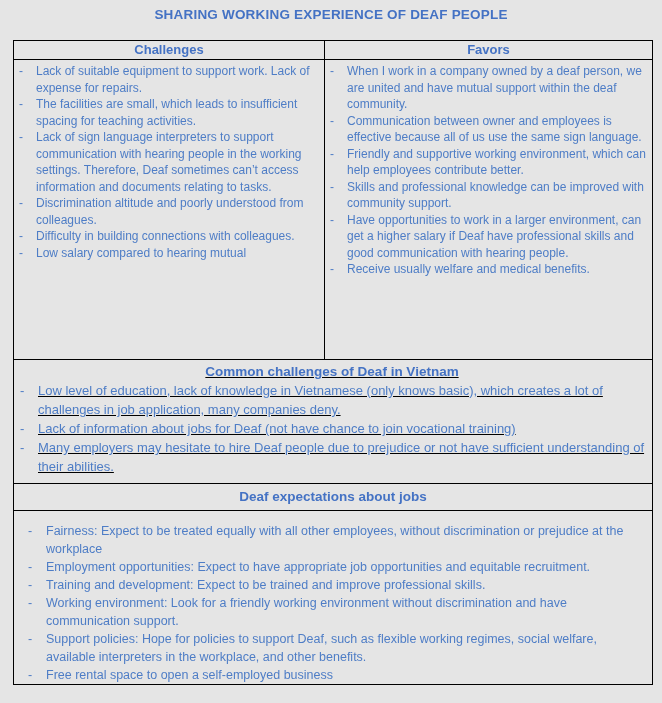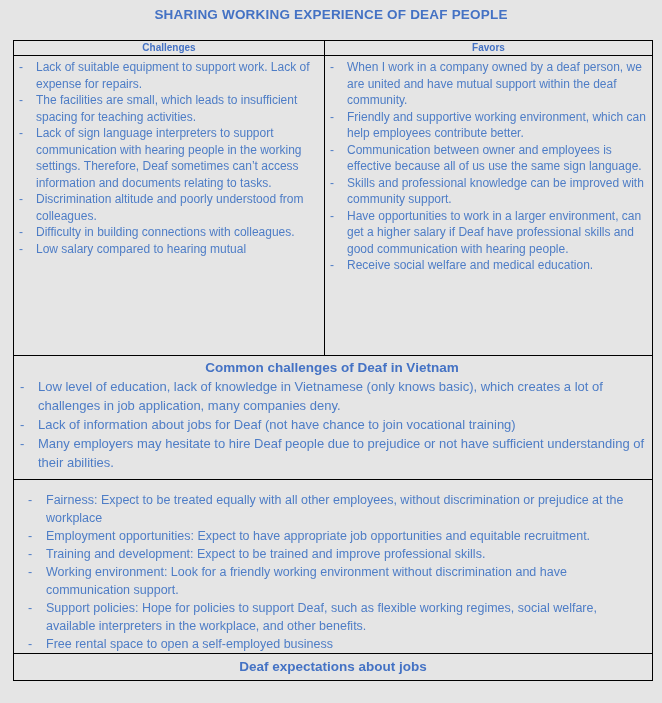--- a/index.html
+++ b/index.html
@@ -31,21 +31,21 @@
     border: 1.5px solid var(--color-border, #000000);
   }
   .row { box-sizing: border-box; }
   .row + .row { border-top: 1.5px solid var(--color-border, #000000); }
 
   
   .cmp-header { display: flex; }
   .cmp-header .hcell {
     box-sizing: border-box;
     text-align: center;
-    font-size: 10px;
+    font-size: 13px;
     font-weight: bold;
     color: var(--color-heading, #4472C4);
     padding: 1px 0 2px 0;
   }
   .col-left  { width: 311px; border-right: 1.5px solid var(--color-border, #000000); }
   .col-right { flex: 1; }
 
   .cmp-body { display: flex; min-height: 300px; }
   .cmp-body .bcell {
     box-sizing: border-box;
@@ -59,21 +59,21 @@
     color: var(--color-body, #4E7DC6);
   }
   ul.dash-list li { position: relative; }
   ul.dash-list li::before { content: "-"; position: absolute; left: 0; }
 
   .cmp-body ul.dash-list { font-size: 12px; line-height: 16.5px; }
   .cmp-body ul.dash-list li { padding-left: 20px; }
   .cmp-body ul.dash-list li::before { left: 3px; }
 
   
-  .section-common { padding: 3px 4px 7px 2px; }
+  .section-common { padding: 3px 4px 7px 2px; text-decoration: underline; }
   .section-title {
     margin: 1px 0 2px 0;
     text-align: center;
     font-size: 13.5px;
     font-weight: bold;
     color: var(--color-heading, #4472C4);
   }
   .section-common ul.dash-list {
     font-size: 13px;
     line-height: 19px;
@@ -115,47 +115,47 @@
             <li>The facilities are small, which leads to insufficient spacing for teaching activities.</li>
             <li>Lack of sign language interpreters to support communication with hearing people in the working settings. Therefore, Deaf sometimes can’t access information and documents relating to tasks.</li>
             <li>Discrimination altitude and poorly understood from colleagues.</li>
             <li>Difficulty in building connections with colleagues.</li>
             <li>Low salary compared to hearing mutual</li>
           </ul>
       </div>
       <div class="bcell col-right">
         <ul class="dash-list">
             <li>When I work in a company owned by a deaf person, we are united and have mutual support within the deaf community.</li>
+            <li>Communication between owner and employees is effective because all of us use the same sign language.</li>
             <li>Friendly and supportive working environment, which can help employees contribute better.</li>
-            <li>Communication between owner and employees is effective because all of us use the same sign language.</li>
             <li>Skills and professional knowledge can be improved with community support.</li>
             <li>Have opportunities to work in a larger environment, can get a higher salary if Deaf have professional skills and good communication with hearing people.</li>
-            <li>Receive social welfare and medical education.</li>
+            <li>Receive usually welfare and medical benefits.</li>
           </ul>
       </div>
     </div>
 
     <div class="row section-common">
       <h2 class="section-title">Common challenges of Deaf in Vietnam</h2>
       <ul class="dash-list">
           <li>Low level of education, lack of knowledge in Vietnamese (only knows basic), which creates a lot of challenges in job application, many companies deny.</li>
           <li>Lack of information about jobs for Deaf (not have chance to join vocational training)</li>
           <li>Many employers may hesitate to hire Deaf people due to prejudice or not have sufficient understanding of their abilities.</li>
         </ul>
     </div>
 
+    <div class="row section-exp-header">
+      <h2 class="section-title">Deaf expectations about jobs</h2>
+    </div>
+
     <div class="row section-exp-body">
       <ul class="dash-list">
           <li>Fairness: Expect to be treated equally with all other employees, without discrimination or prejudice at the workplace</li>
           <li>Employment opportunities: Expect to have appropriate job opportunities and equitable recruitment.</li>
           <li>Training and development: Expect to be trained and improve professional skills.</li>
           <li>Working environment: Look for a friendly working environment without discrimination and have communication support.</li>
           <li>Support policies: Hope for policies to support Deaf, such as flexible working regimes, social welfare, available interpreters in the workplace, and other benefits.</li>
           <li>Free rental space to open a self-employed business</li>
         </ul>
     </div>
 
-    <div class="row section-exp-header">
-      <h2 class="section-title">Deaf expectations about jobs</h2>
-    </div>
-
   </div>
 </div>
 
 </body></html>

